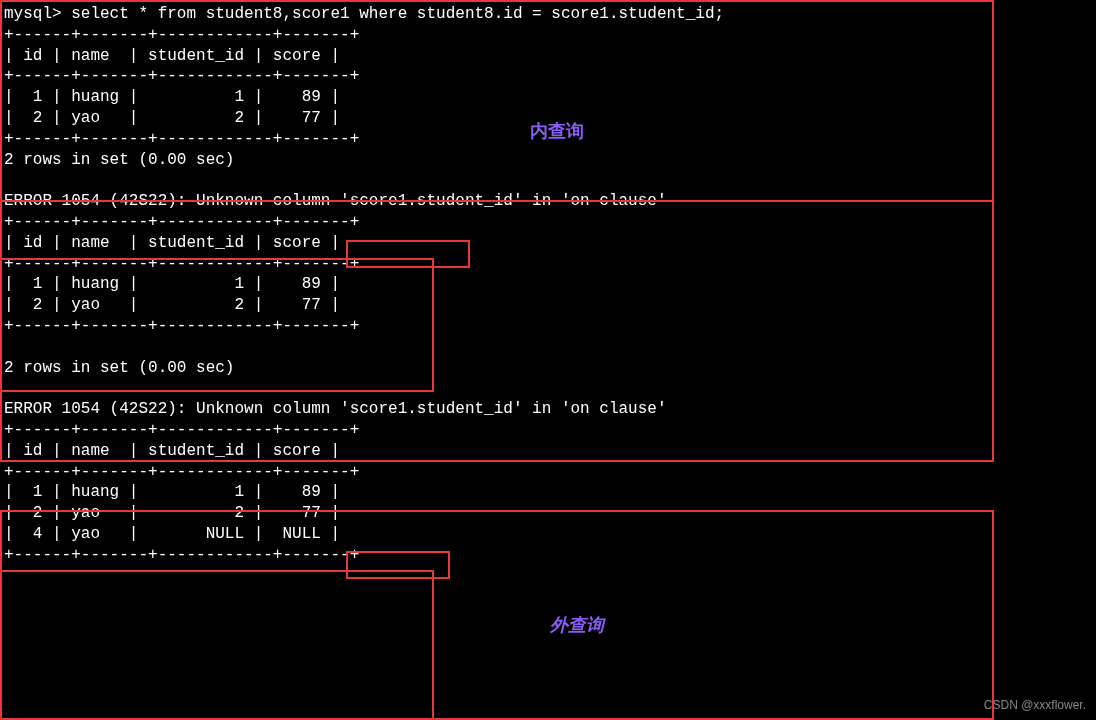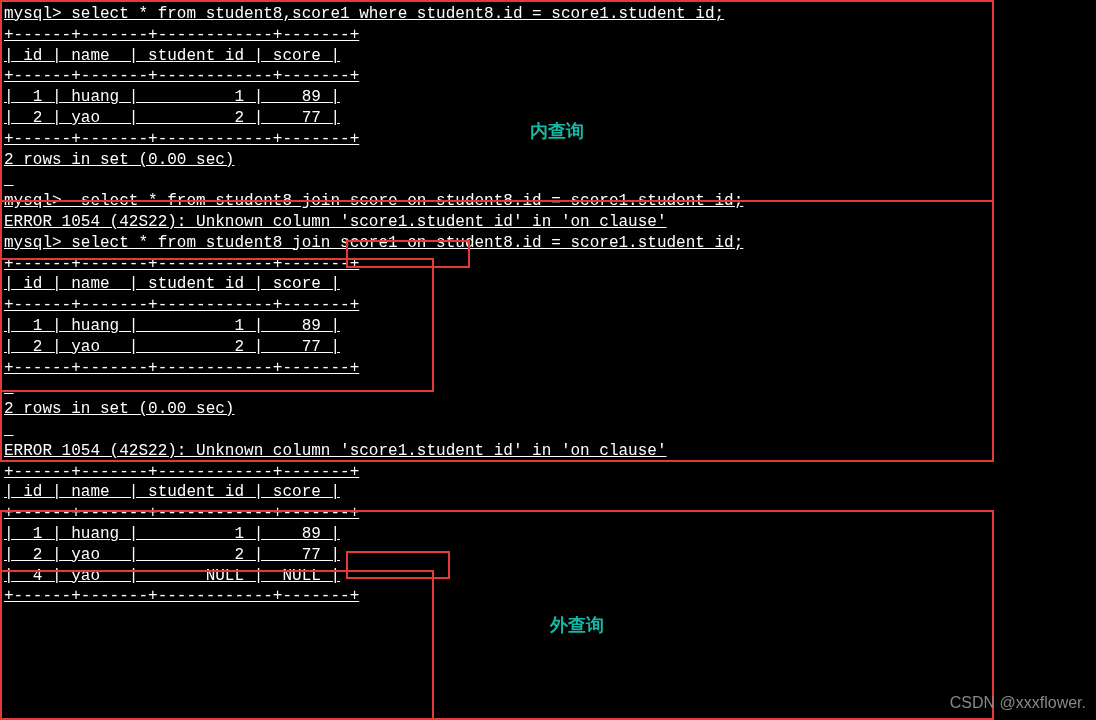--- a/index.html
+++ b/index.html
@@ -15,61 +15,58 @@
     overflow: hidden;
     position: relative;
   }
   .terminal {
     padding: 4px 0;
     position: relative;
   }
   .line {
     white-space: pre;
     padding: 0 4px;
-    text-decoration: underline;
   }
   .redbox {
     position: absolute;
     border: 2px solid #e53935;
     pointer-events: none;
   }
   .redlabel {
     position: absolute;
-    color: #14b8a6;
+    color: #8b5cf6;
     font-family: "Microsoft YaHei", sans-serif;
     font-size: 18px;
     font-weight: bold;
   }
   .watermark {
     position: absolute;
     bottom: 6px;
     right: 10px;
     color: #888;
     font-family: Arial, sans-serif;
-    font-size: 16px;
+    font-size: 12px;
   }
 </style>
 </head>
 <body>
 
 <div class="terminal">
 
   <div class="line">mysql&gt; select * from student8,score1 where student8.id = score1.student_id;</div>
   <div class="line">+------+-------+------------+-------+</div>
   <div class="line">| id | name  | student_id | score |</div>
   <div class="line">+------+-------+------------+-------+</div>
   <div class="line">|  1 | huang |          1 |    89 |</div>
   <div class="line">|  2 | yao   |          2 |    77 |</div>
   <div class="line">+------+-------+------------+-------+</div>
   <div class="line">2 rows in set (0.00 sec)</div>
   <div class="line"> </div>
 
-  <div class="line">mysql&gt;  select * from student8 join score on student8.id = score1.student_id;</div>
   <div class="line">ERROR 1054 (42S22): Unknown column 'score1.student_id' in 'on clause'</div>
-  <div class="line">mysql&gt; select * from student8 join score1 on student8.id = score1.student_id;</div>
   <div class="line">+------+-------+------------+-------+</div>
   <div class="line">| id | name  | student_id | score |</div>
   <div class="line">+------+-------+------------+-------+</div>
   <div class="line">|  1 | huang |          1 |    89 |</div>
   <div class="line">|  2 | yao   |          2 |    77 |</div>
   <div class="line">+------+-------+------------+-------+</div>
   <div class="line"> </div>
   <div class="line">2 rows in set (0.00 sec)</div>
   <div class="line"> </div>
 
@@ -85,15 +82,15 @@
 
 <div class="redbox" style="left:0px; top:0px; width:990px; height:198px;"></div>
 <div class="redbox" style="left:346px; top:240px; width:120px; height:24px;"></div>
 <div class="redbox" style="left:0px; top:258px; width:430px; height:130px;"></div>
 <div class="redbox" style="left:0px; top:200px; width:990px; height:258px;"></div>
 <div class="redbox" style="left:346px; top:551px; width:100px; height:24px;"></div>
 <div class="redbox" style="left:0px; top:510px; width:990px; height:206px;"></div>
 <div class="redbox" style="left:0px; top:570px; width:430px; height:146px;"></div>
 
 <div class="redlabel" style="left:530px; top:120px;">内查询</div>
-<div class="redlabel" style="left:550px; top:614px;">外查询</div>
+<div class="redlabel" style="left:550px; top:614px;font-style:italic;">外查询</div>
 
 <div class="watermark">CSDN @xxxflower.</div>
 
 </body></html>

